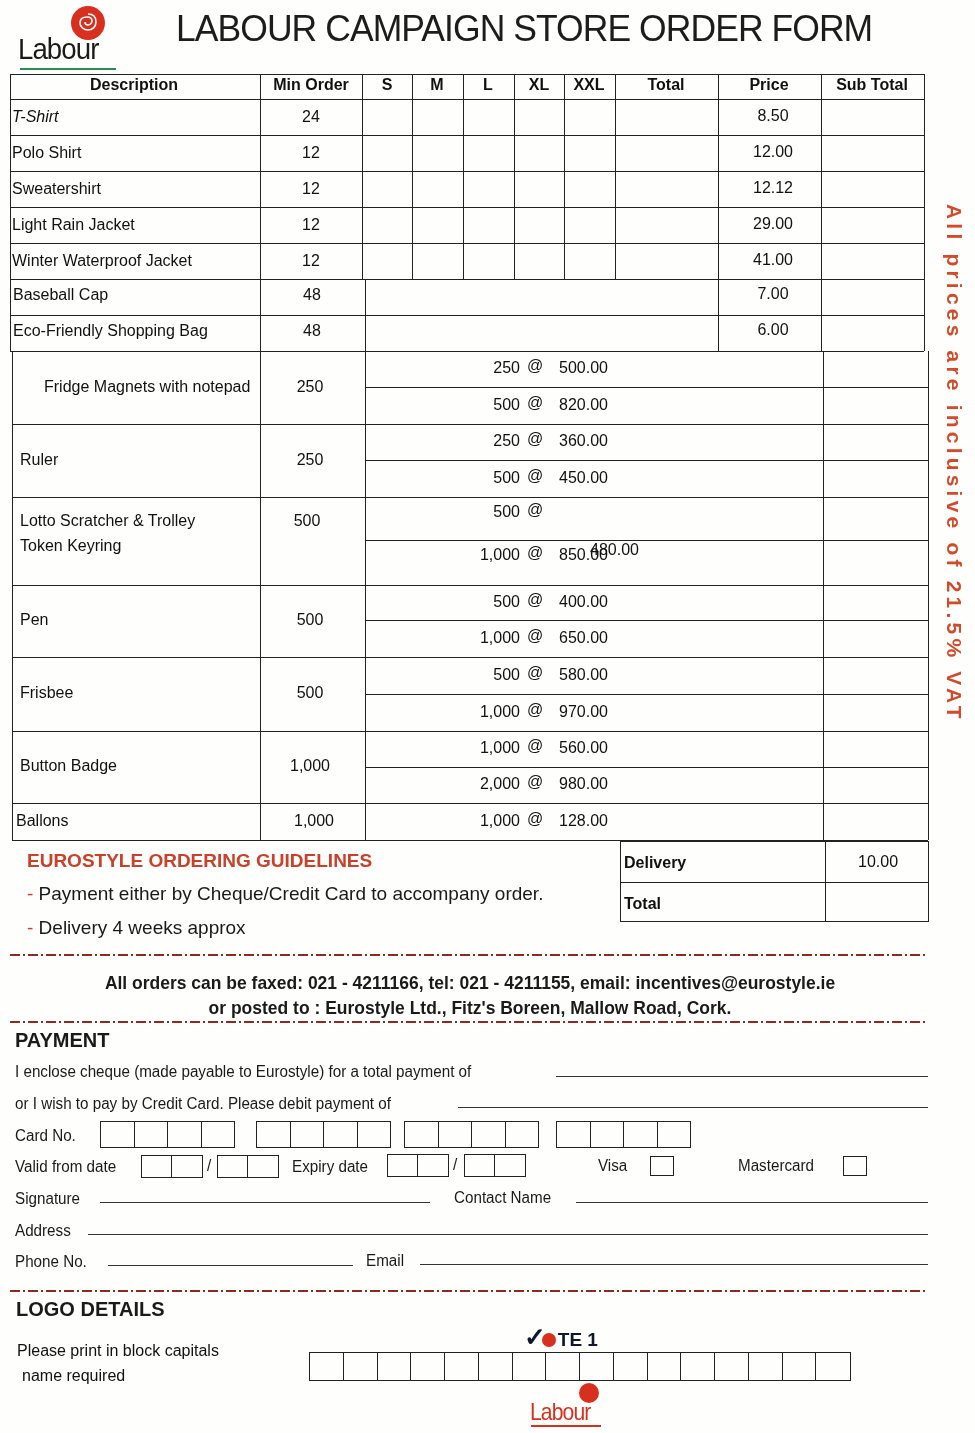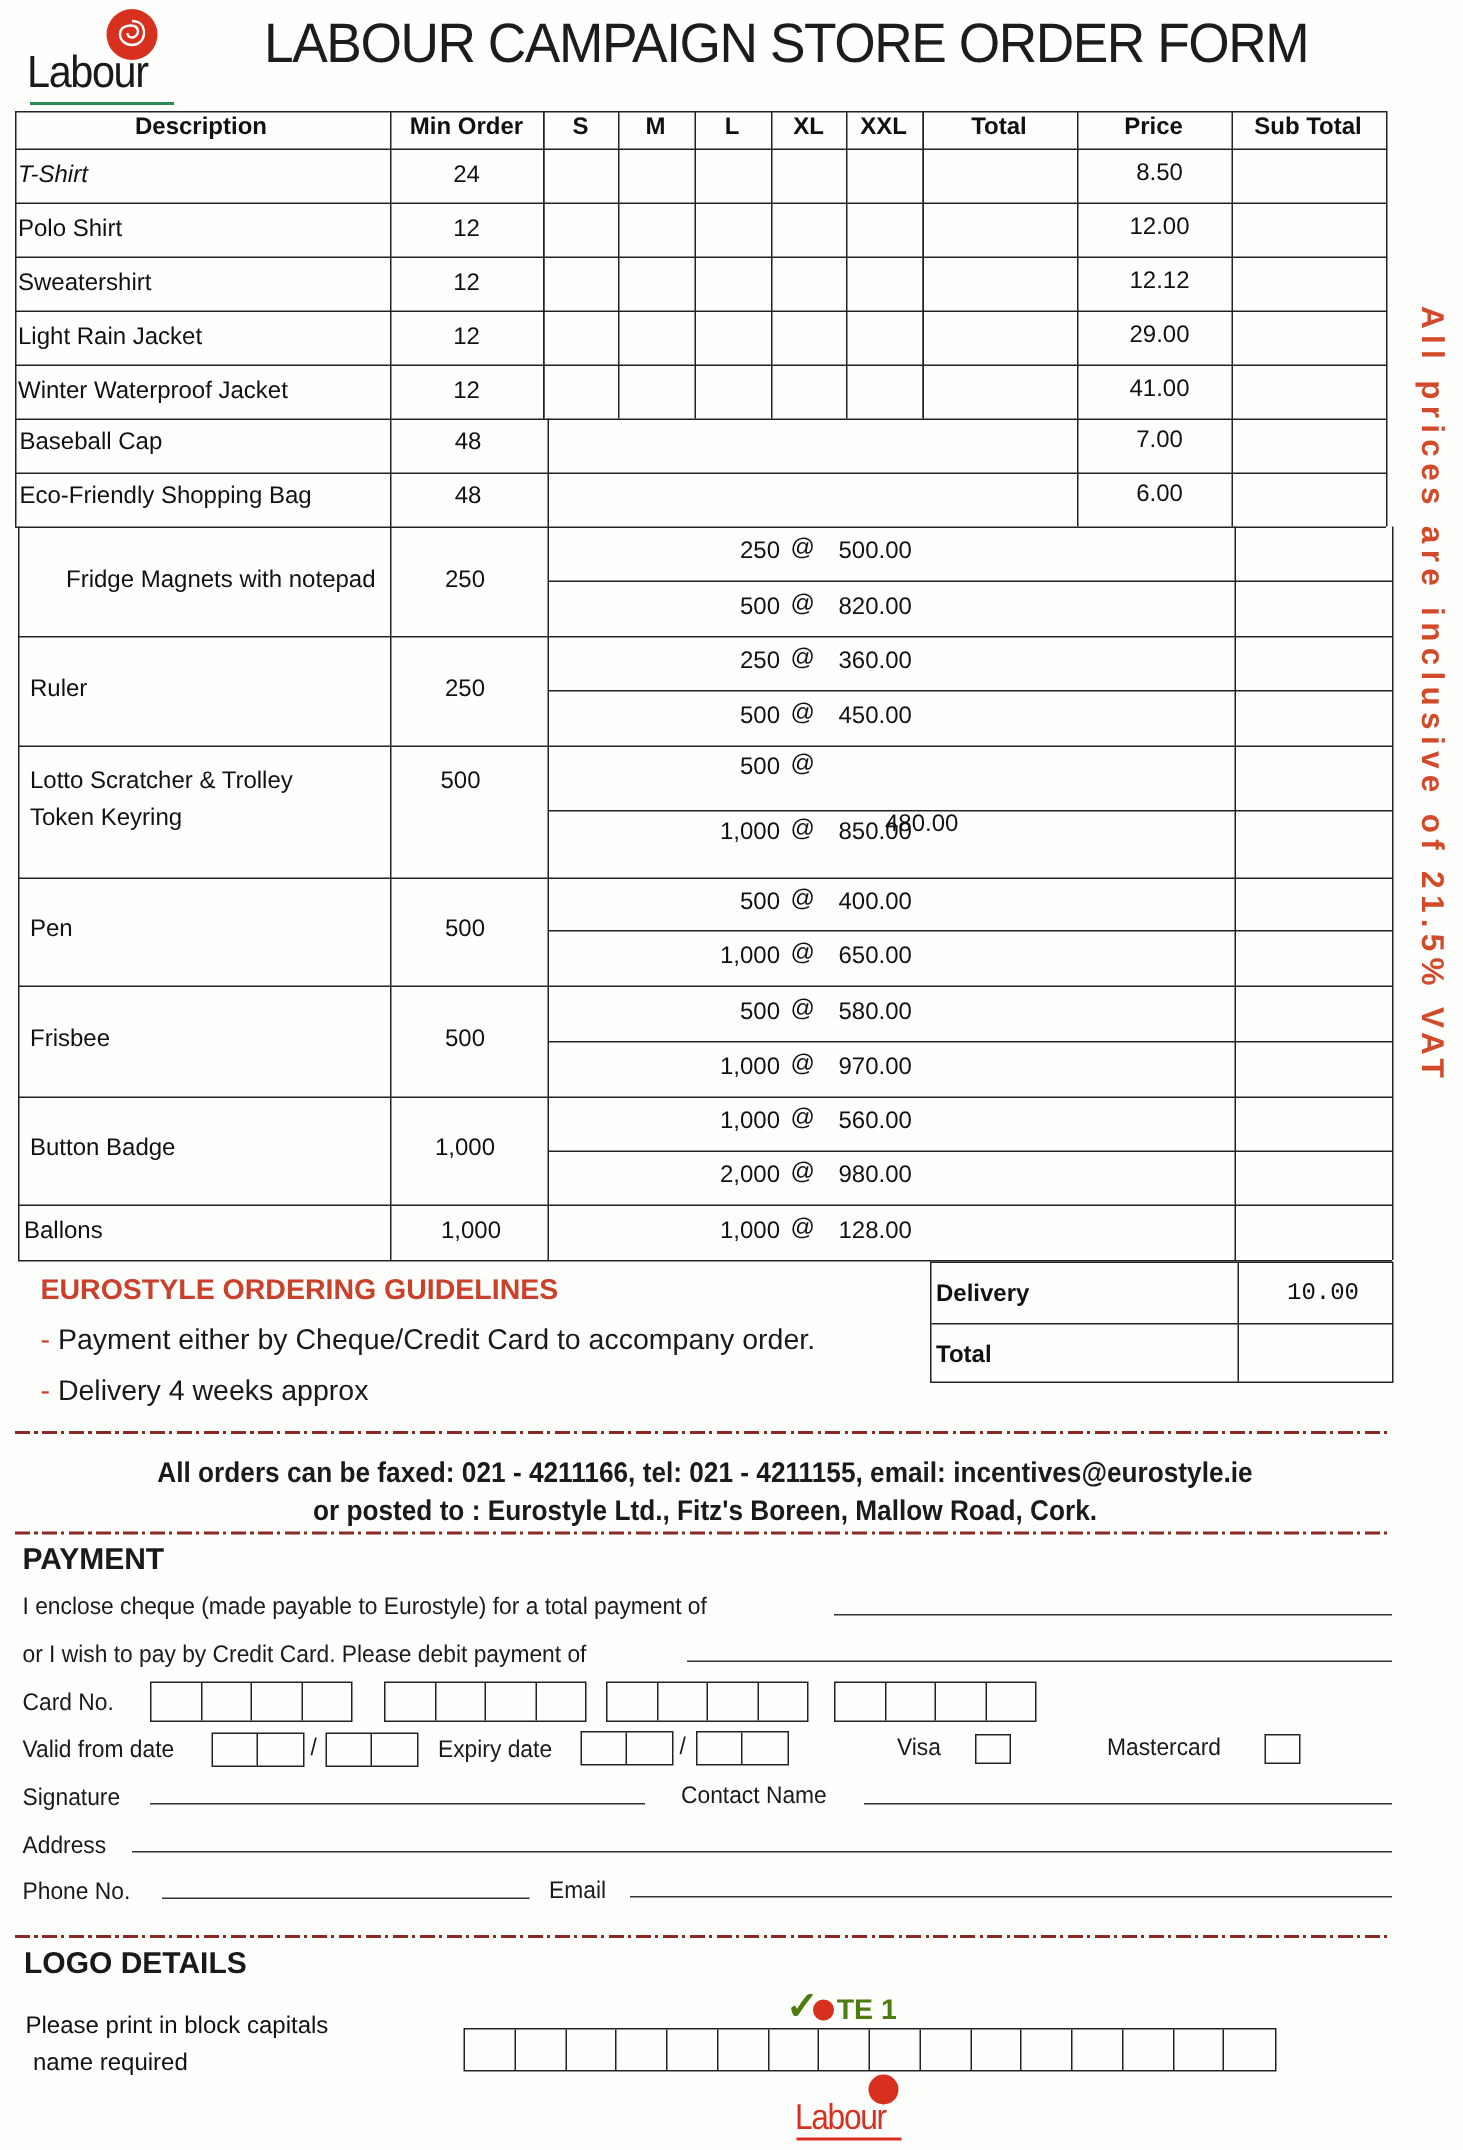--- a/index.html
+++ b/index.html
@@ -40,21 +40,21 @@
 
   .section-title { font-weight: bold; font-size: 20px; color: #1a1a1a; }
   .ptext { font-size: 16px; color: #1a1a1a; white-space: nowrap; transform: scaleX(0.95); transform-origin: left; }
   .uline { position: absolute; height: 1px; background: #333; }
 
   .boxes { position: absolute; display: flex; border: 1px solid #222; }
   .boxes div { border-right: 1px solid #222; height: 100%; }
   .boxes div:last-child { border-right: none; }
   .checkbox { position: absolute; width: 24px; height: 20px; border: 1px solid #222; }
 
-  .vote { left: 524px; top: 1322px; font-weight: bold; font-size: 19px; color: #4d7c0f; white-space: nowrap; }
+  .vote { left: 524px; top: 1322px; font-weight: bold; font-size: 19px; color: #0f172a; white-space: nowrap; }
   .logo-bottom-word { left: 530px; top: 1398px; font-size: 24px; color: #d8301f; letter-spacing: -1px; transform: scaleX(0.88); transform-origin: left; }
 </style>
 </head>
 <body>
 
 <div class="abs logo-top">
   <div class="rose">
     <svg viewBox="0 0 34 34">
         <path d="M17 8c5 0 8 3 8 8s-4 8-8 8-8-3-8-7 3-6 7-6 5 2 5 4-2 4-4 4-3-1-3-3" fill="none" stroke="#fff" stroke-width="1.6"></path>
       </svg>
@@ -248,21 +248,21 @@
   </div>
 
 <div class="abs guide-title">EUROSTYLE ORDERING GUIDELINES</div>
 <div class="abs guide-item" style="left:27px; top:883px;"><span class="dash">-</span> <span>Payment either by Cheque/Credit Card to accompany order.</span></div>
 <div class="abs guide-item" style="left:27px; top:917px;"><span class="dash">-</span> <span>Delivery 4 weeks approx</span></div>
 
 <div class="sumbox">
   <div class="line-h" style="left:0; top:40px; width:307px;"></div>
   <div class="line-v" style="left:204px; top:0; height:79px;"></div>
   <div class="cell-text hdr" style="left:3px; top:12px;">Delivery</div>
-  <div class="cell-text" style="left:237px; top:11px;font-family:Liberation Mono, monospace;">10.00</div>
+  <div class="cell-text" style="left:237px; top:11px;">10.00</div>
   <div class="cell-text hdr" style="left:3px; top:53px;">Total</div>
   <div class="cell-text" style="left:210px; top:53px; width:90px; height:22px;"></div>
 </div>
 
 <div class="dashed" style="top:954px;"></div>
 <div class="abs contact" style="top:972px;">All orders can be faxed: 021 - 4211166, tel: 021 - 4211155, email: incentives@eurostyle.ie</div>
 <div class="abs contact" style="top:997px;">or posted to : Eurostyle Ltd., Fitz's Boreen, Mallow Road, Cork.</div>
 <div class="dashed" style="top:1021px;"></div>
 
 <div class="abs section-title" style="left:15px; top:1029px;">PAYMENT</div>

